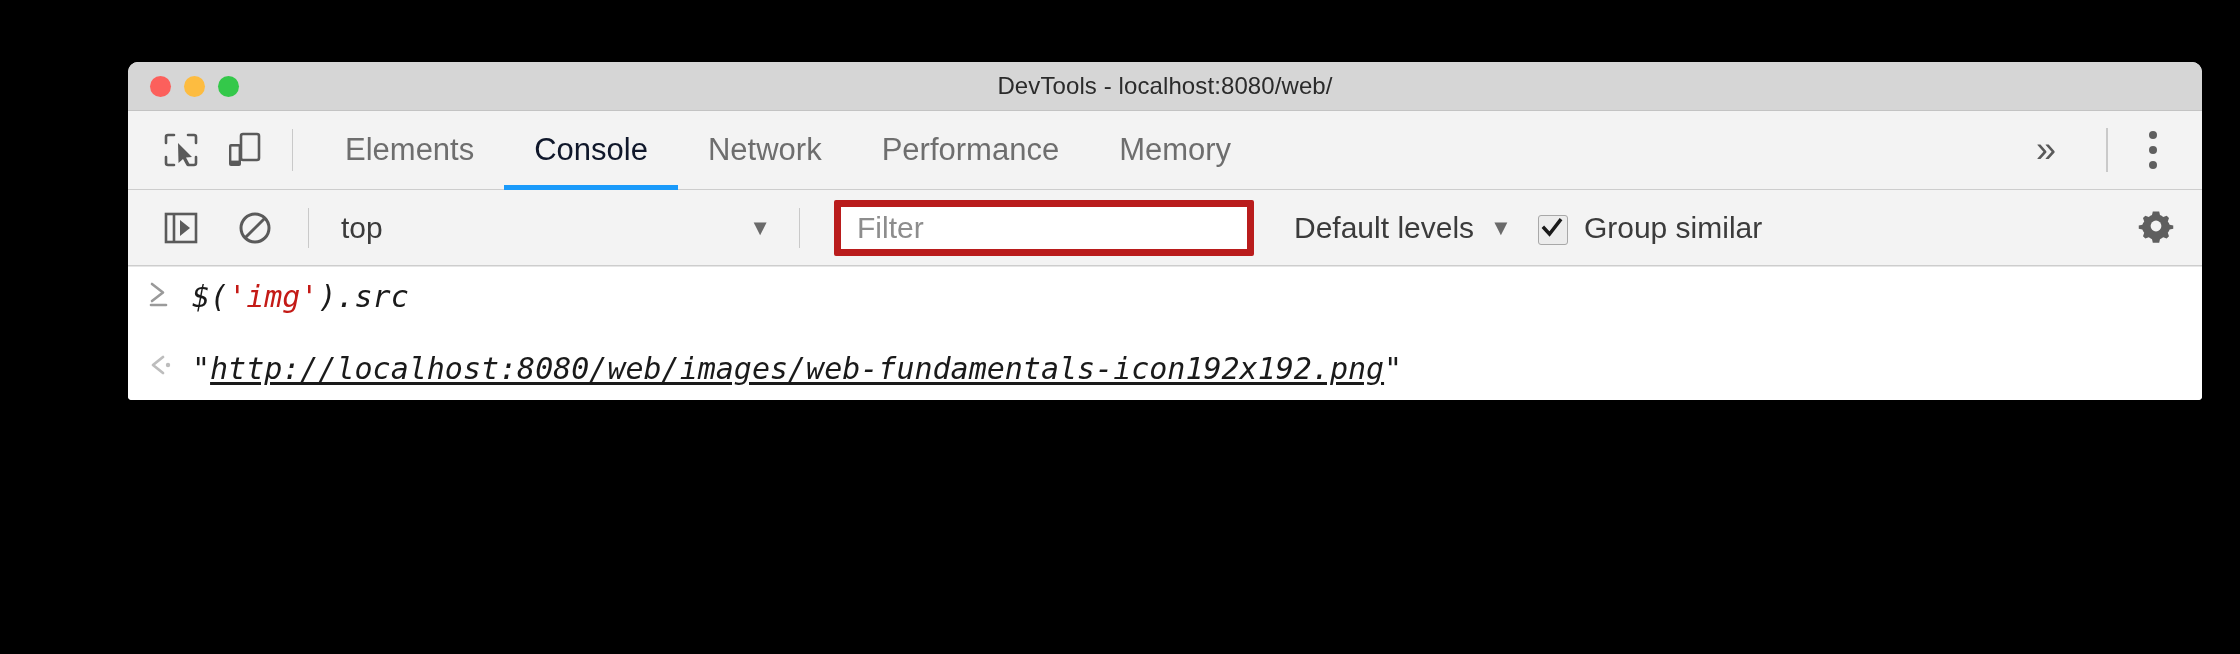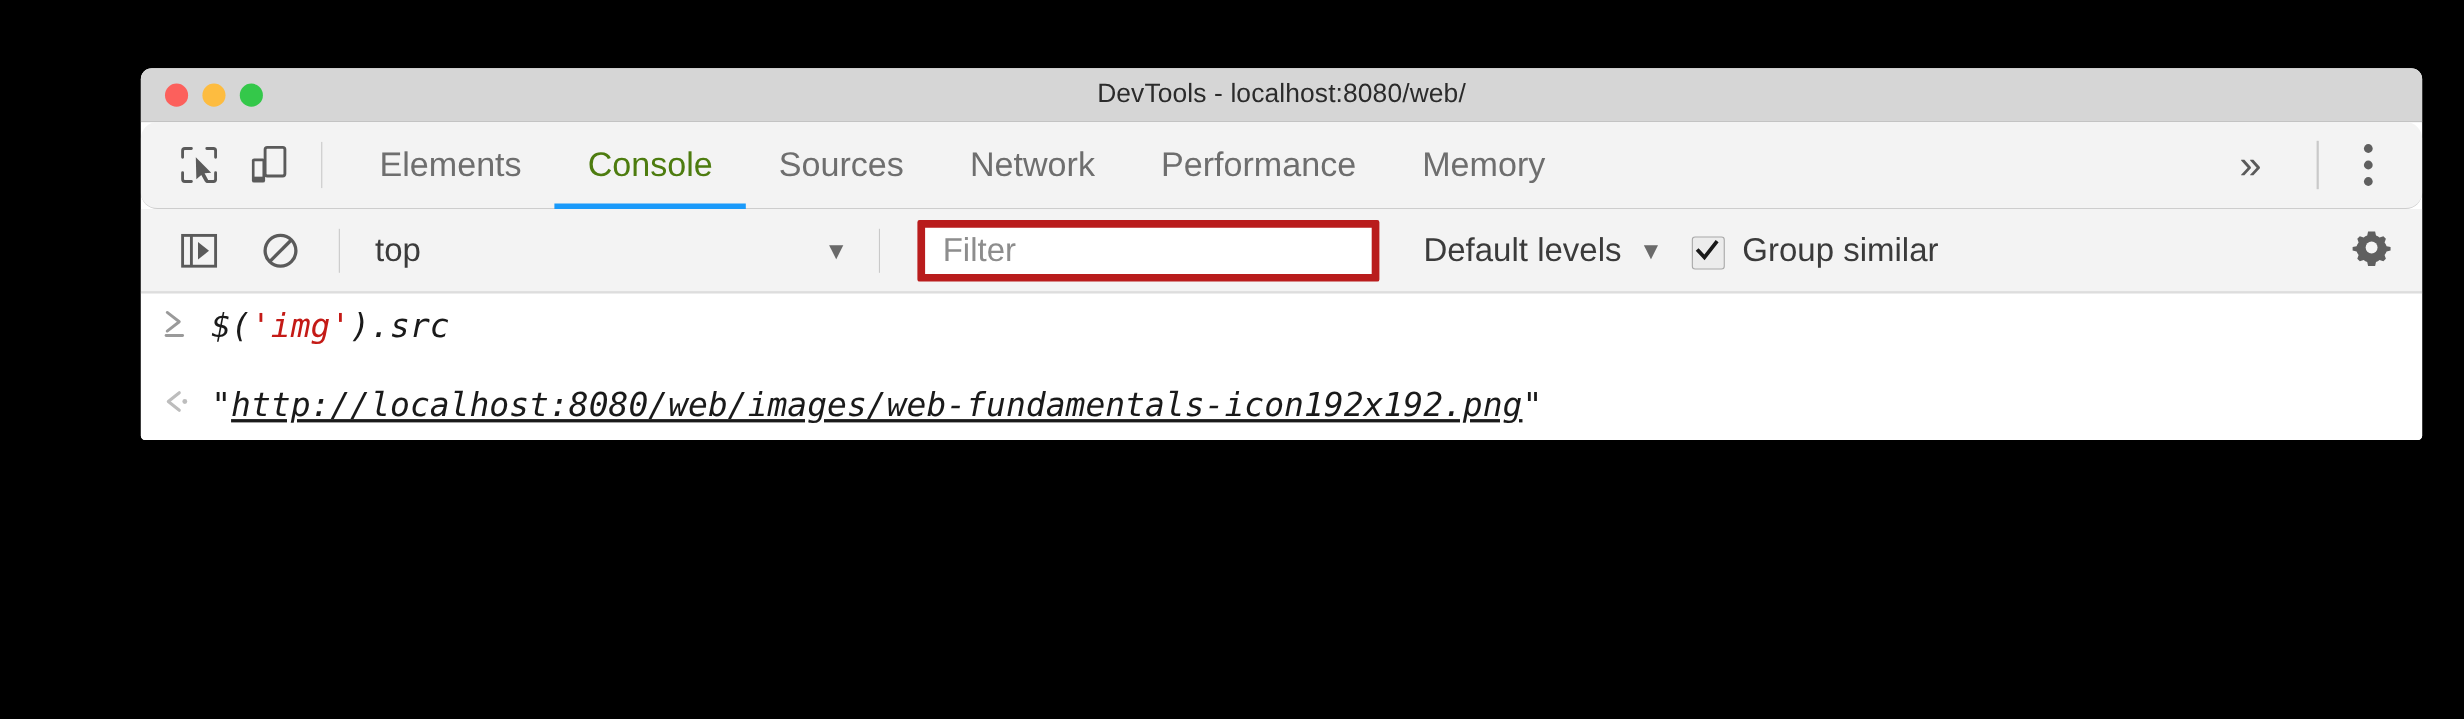--- a/index.html
+++ b/index.html
@@ -68,21 +68,20 @@
   
   .tabbar {
     position: relative;
     height: 79px;
     background: #f3f3f3;
     border-bottom: 1px solid #cdcdcd;
     display: flex;
     align-items: center;
     padding: 0 0 0 22px;
     box-sizing: border-box;
-    border-radius: 15px;
   }
   .tb-icon {
     width: 62px;
     height: 62px;
     display: flex;
     align-items: center;
     justify-content: center;
     cursor: default;
   }
   .tb-sep {
@@ -102,21 +101,21 @@
     display: flex;
     align-items: center;
     padding: 0 30px;
     font-size: 31px;
     color: #6e6e6e;
     white-space: nowrap;
     cursor: default;
     user-select: none;
   }
   .tab.active {
-    color: #4d7c0f;
+    color: #0f172a;
   }
   .tab.active::after {
     content: "";
     position: absolute;
     left: 0; right: 0;
     bottom: 0;
     height: 5px;
     background: #1a9afa;
   }
   .tabbar-right {
@@ -365,23 +364,20 @@
     </div>
 
     <div class="tb-sep"></div>
 
     <div class="tabs">
       <div class="tab">
           <span>Elements</span>
         </div>
       <div class="tab active">
           <span>Console</span>
-        </div>
-      <div class="tab">
-          <span>Sources</span>
         </div>
       <div class="tab">
           <span>Network</span>
         </div>
       <div class="tab">
           <span>Performance</span>
         </div>
       <div class="tab">
           <span>Memory</span>
         </div>

